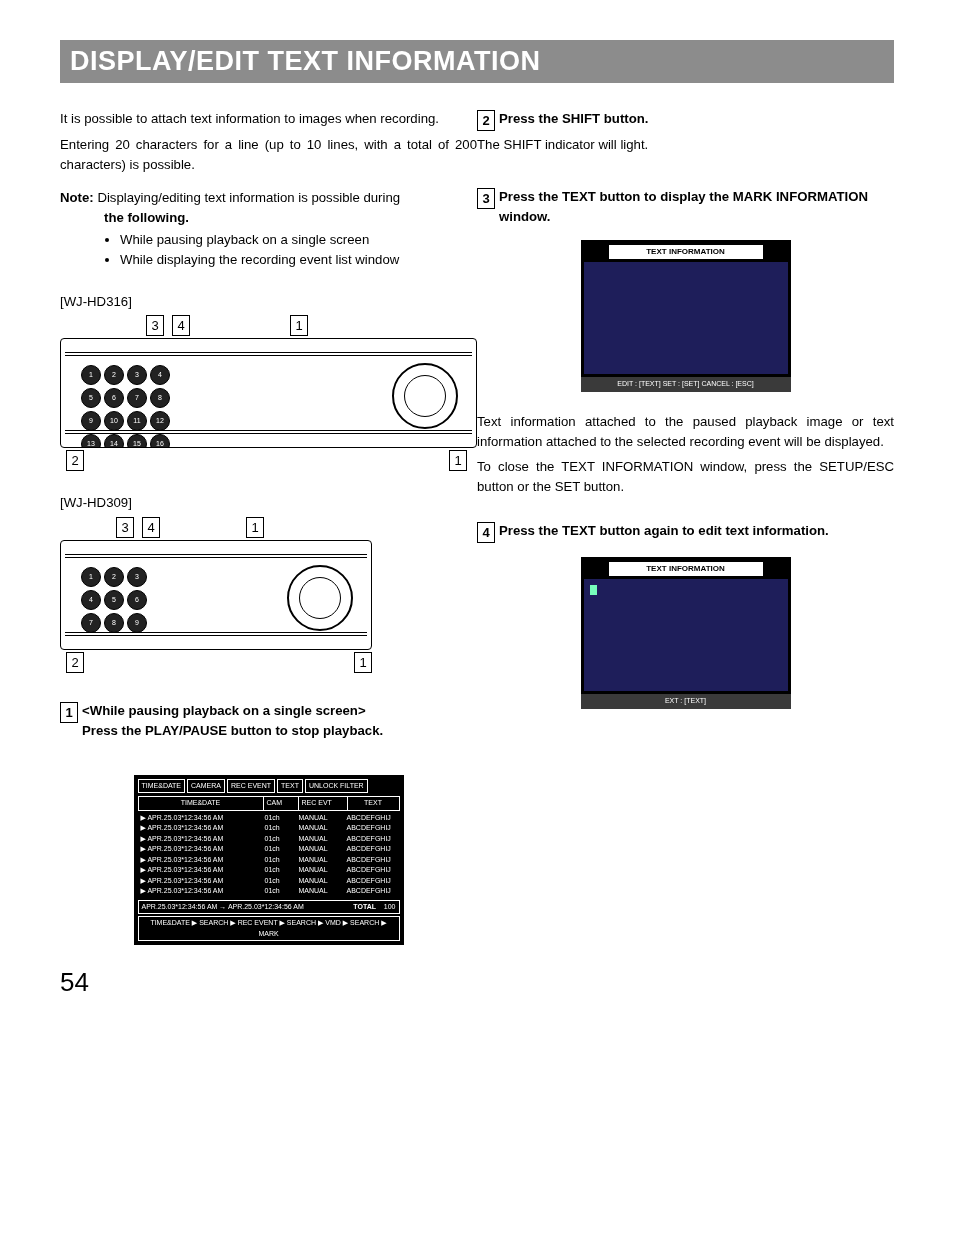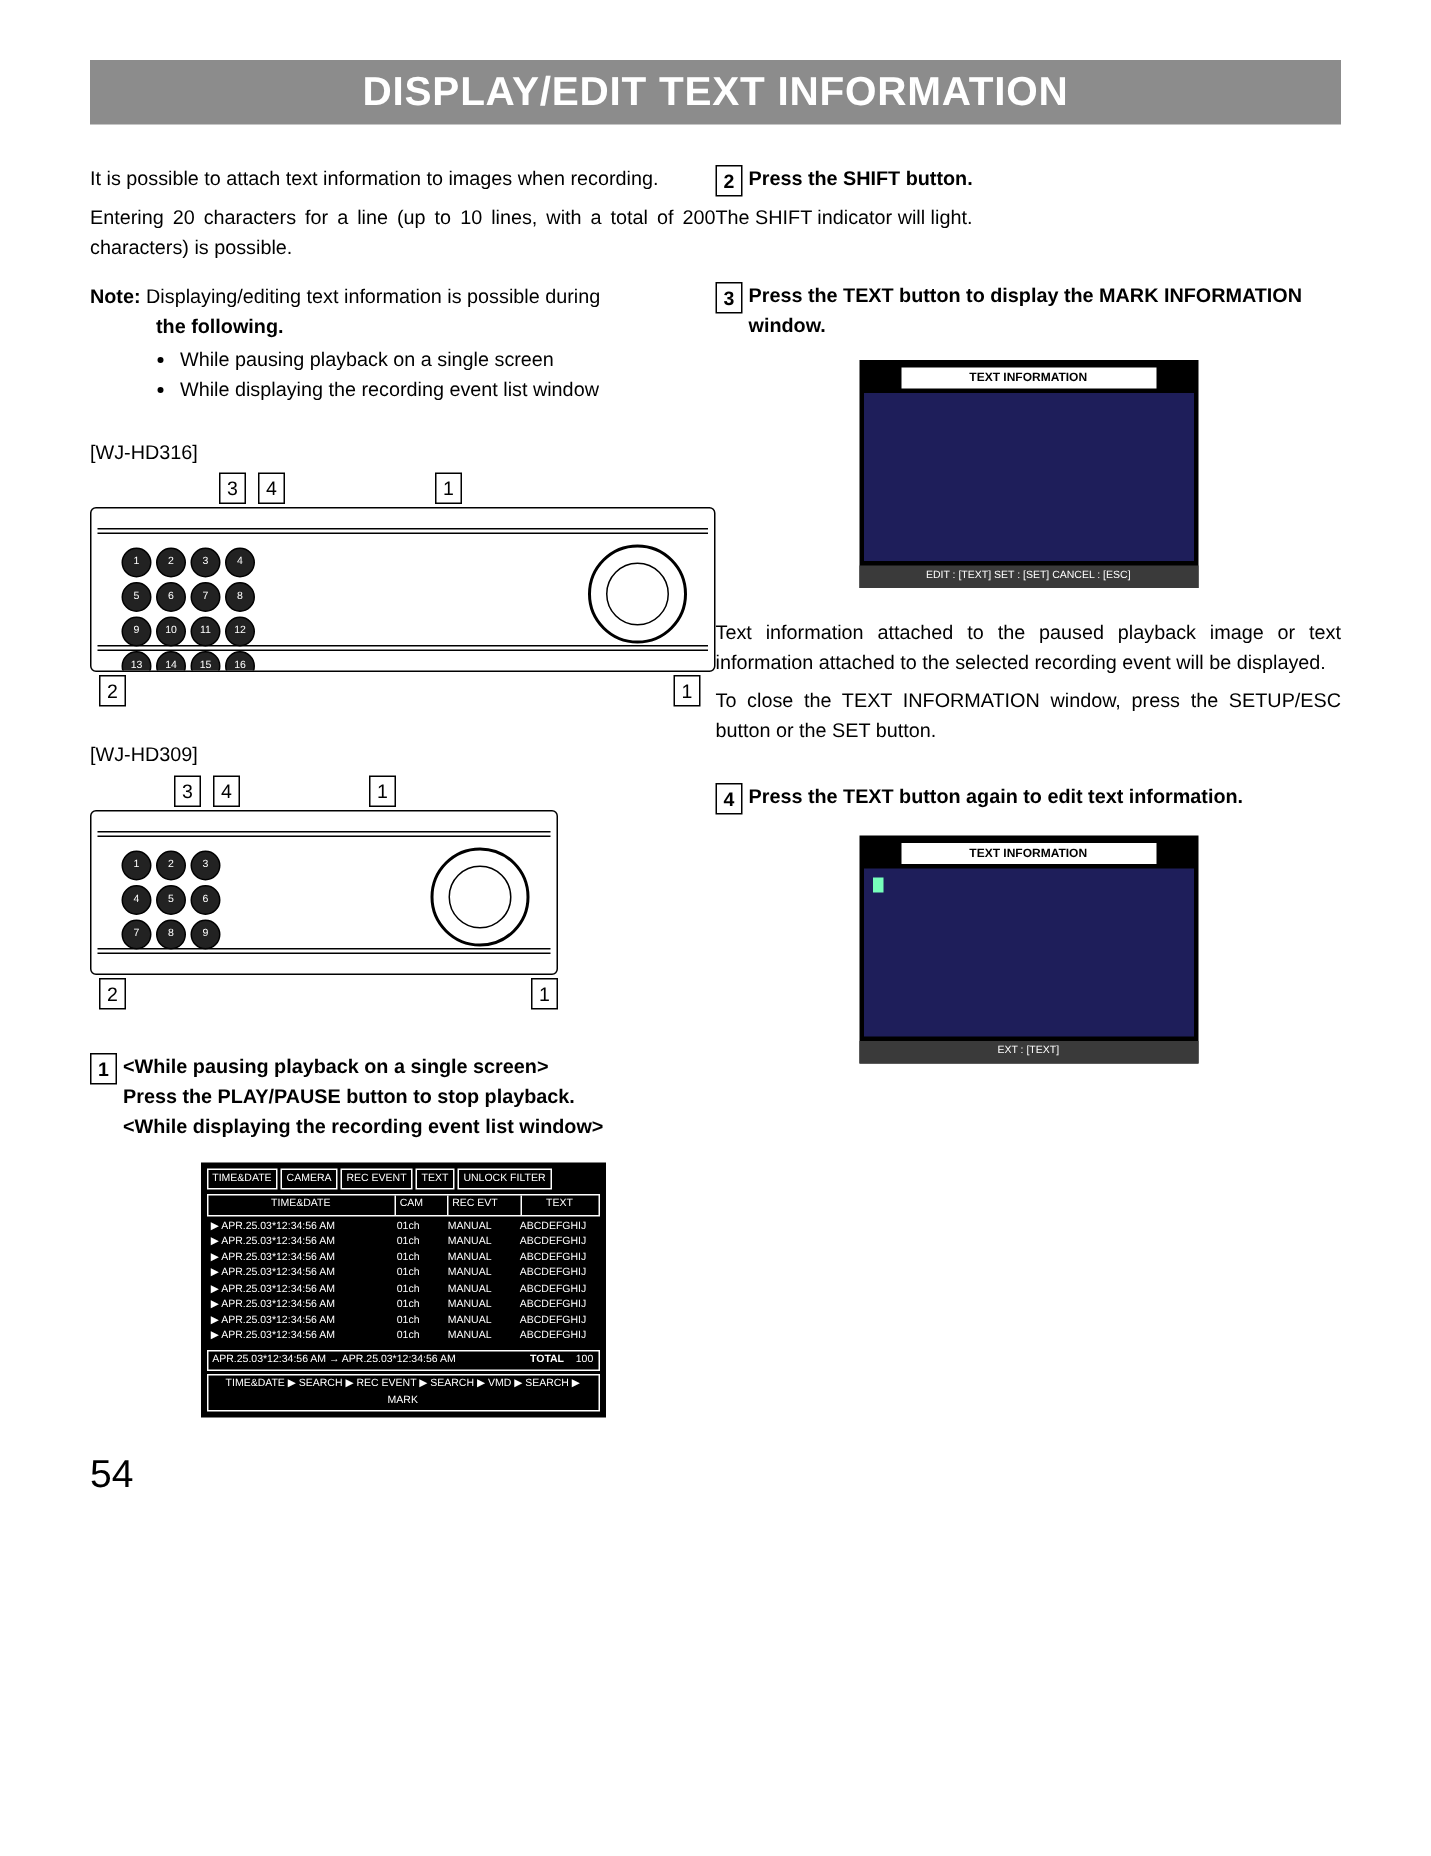--- a/index.html
+++ b/index.html
@@ -16,21 +16,20 @@
   }
   .title-bar {
     background: #8c8c8c;
     color: #fff;
     font-weight: bold;
     font-size: 27px;
     letter-spacing: 0.5px;
     padding: 6px 10px;
     margin-bottom: 26px;
     font-family: Arial, Helvetica, sans-serif;
-    text-align: center;
   }
   .cols {
     display: flex;
   }
   .col {
     flex: 1;
     font-size: 13.2px;
     line-height: 1.5;
   }
   .col p { margin: 0 0 6px 0; }
@@ -104,21 +103,21 @@
   .evt-hrow > div { border-right:1px solid #fff; padding:1px 3px;}
   .evt-hrow > div:last-child{border-right:none;}
   .evt-rows { margin-top:2px;}
   .evt-row { display:flex; }
   .evt-row > div { padding:0 3px; }
   .c-td{width:118px;} .c-cam{width:28px;} .c-evt{width:42px;} .c-txt{flex:1;}
   .evt-ftr { border:1px solid #fff; margin-top:3px; padding:1px 3px; display:flex; justify-content:space-between;}
   .evt-crumb{ border:1px solid #fff; margin-top:2px; padding:1px 3px; text-align:center;}
 
   
-  .ti-fig { width:226px; margin:14px auto 20px auto; }
+  .ti-fig { width:210px; margin:14px auto 20px auto; }
   .ti-box { background:#000; color:#fff; font-size:8px;}
   .ti-title { background:#fff;color:#000;font-weight:bold;text-align:center;padding:1px 0; margin:3px 28px 0 28px;}
   .ti-body { height:112px; border:0; margin:3px; background:#1e1e5a; position:relative;}
   .ti-body .cursor{ position:absolute; left:6px; top:6px; width:7px; height:10px; background:#7fb; }
   .ti-ftr { text-align:center; background:#3a3a3a; padding:2px 0; font-size:7px;}
 
   .page-num {
     font-size: 26px;
     margin-top: 22px;
   }
@@ -220,21 +219,21 @@
         </div>
       </div>
 
       <div style="height:18px;"></div>
 
       <div class="step-head">
         <span class="numbox">1</span>
         <div class="step-text">
           <span>&lt;While pausing playback on a single screen&gt;</span><br>
           <span>Press the PLAY/PAUSE button to stop playback.</span><br>
-          <span>&lt;While displaying the recording event list window&gt;</span><br>
+          <br>
         </div>
       </div>
 
       <div class="evt-fig">
         <div class="evt-box">
           <div class="evt-tabs">
             <span class="evt-tab">TIME&amp;DATE</span>
             <span class="evt-tab">CAMERA</span>
             <span class="evt-tab">REC EVENT</span>
             <span class="evt-tab">TEXT</span>

